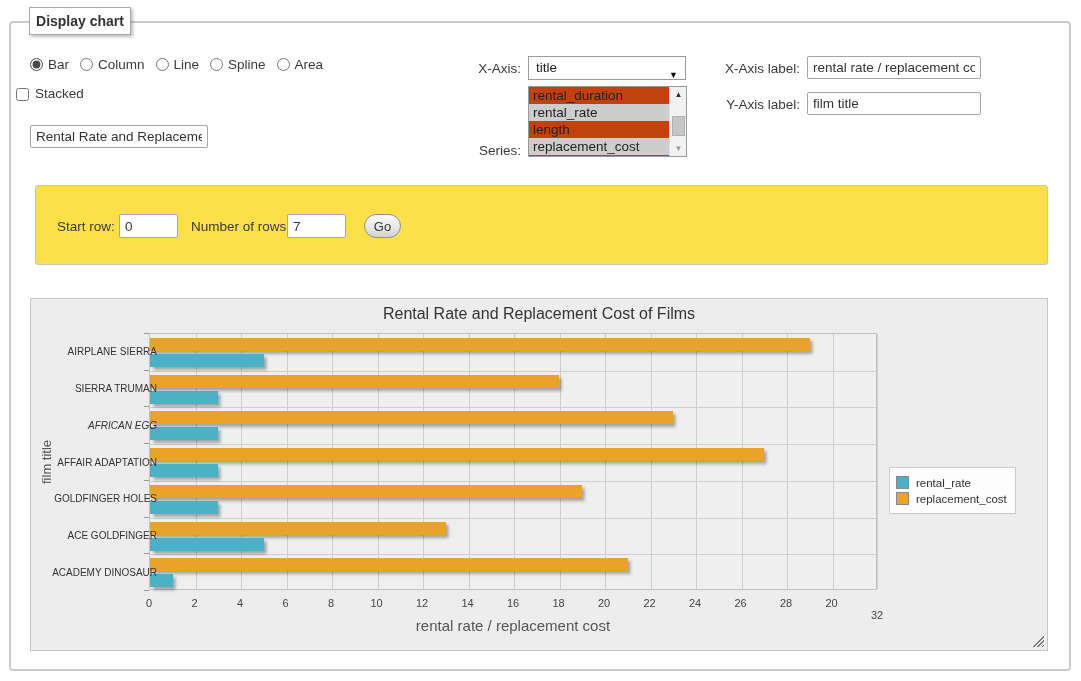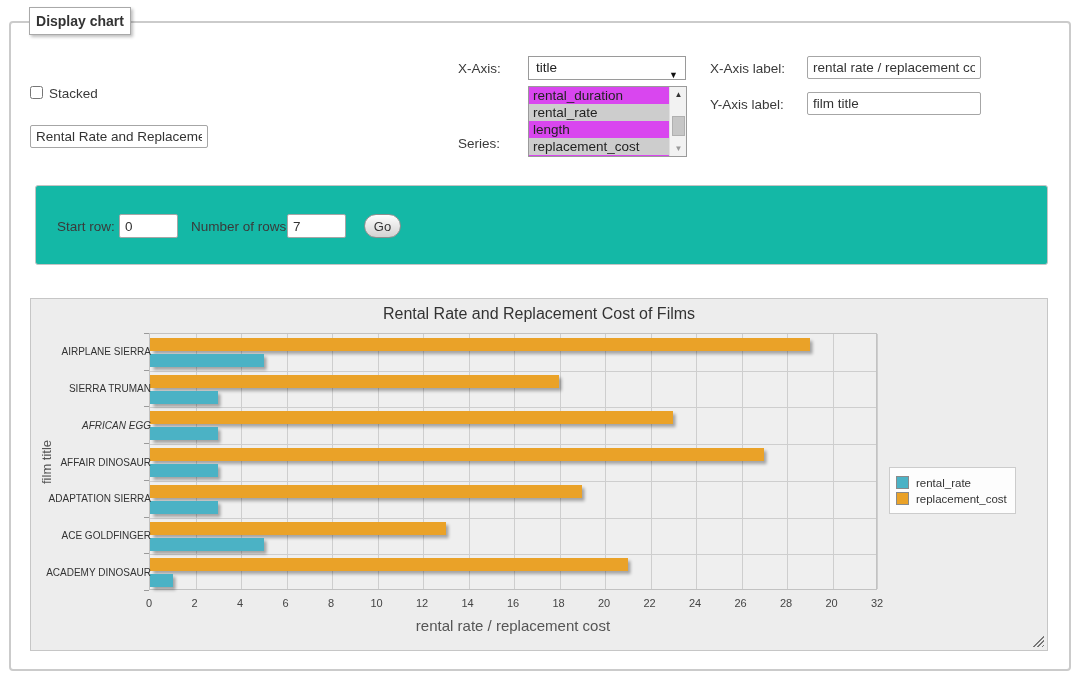--- a/index.html
+++ b/index.html
@@ -7,109 +7,131 @@
   #app { position:relative; width:1081px; height:681px; background:#fff; overflow:hidden; }
 
   
   .fieldset { position:absolute; left:9px; top:21px; width:1062px; height:650px;
               border:2px solid #cbcbcb; border-radius:4px; background:#fff; }
   .fieldset-legend { position:absolute; left:29px; top:7px; width:102px; height:28px;
               background:#fff; border:1px solid #a9a9a9; box-shadow:2px 2px 3px rgba(0,0,0,.25);
               font-size:14px; font-weight:bold; color:#333; text-align:center; line-height:26px; z-index:5; }
 
   .lbl { position:absolute; font-size:13.5px; color:#3a3a3a; }
-  .r { }
+  .r { text-align:right; }
 
   
   #chart-type-group { position:absolute; left:30px; top:55px; height:18px; display:flex; align-items:center; }
   #chart-type-group label { display:flex; align-items:center; margin-right:11px; font-size:13.5px; color:#3a3a3a; }
   #chart-type-group input, #stacked-row input { width:13px; height:13px; margin-right:5px; accent-color:#4a4a4a; }
-  #stacked-row { position:absolute; left:30px; top:86px; display:flex; align-items:flex-start; font-size:13.5px; color:#3a3a3a; }
+  #stacked-row { position:absolute; left:16px; top:86px; display:flex; align-items:flex-end; font-size:13.5px; color:#3a3a3a; }
   #stacked-row input { margin-right:6px; }
 
   input[type=text] { border:1px solid #a6a6a6; border-radius:2px; background:#fff;
                      font-family:"Liberation Sans", sans-serif; font-size:13.5px; color:#333; padding:2px 5px; }
 
   #title-input { position:absolute; left:30px; top:125px; width:178px; height:23px; }
 
   
   #xaxis-select { position:absolute; left:528px; top:56px; width:158px; height:24px; background:#fff;
                   border:1px solid #9a9a9a; font-size:13.5px; color:#222; line-height:22px; padding-left:7px; cursor:default; }
   #xaxis-select .arrow { position:absolute; right:7px; top:7px; font-size:9px; color:#111; }
 
   
   #series-list { position:absolute; left:528px; top:86px; width:159px; height:71px;
-                 background:#d946ef; border:1px solid #9a9a9a; overflow:hidden; }
+                 background:#c2410c; border:1px solid #9a9a9a; overflow:hidden; }
   .opt { height:17px; line-height:17px; font-size:13.5px; color:#222; padding-left:4px; width:141px;
          white-space:nowrap; overflow:hidden; }
   .opt.sel { background:#cdcdcd; }
   .sb { position:absolute; right:0; top:0; width:17px; height:69px; background:#f2f2f2; border-left:1px solid #e0e0e0; }
   .sb-btn { position:absolute; left:0; width:17px; height:15px; background:#f2f2f2; text-align:center; font-size:8px; line-height:15px; }
   .sb-up { top:0; color:#333; }
   .sb-dn { bottom:0; color:#999; }
   .sb-thumb { position:absolute; left:2px; top:29px; width:13px; height:20px; background:#c6c6c6; border:1px solid #b0b0b0; }
 
   #xlabel-input { position:absolute; left:807px; top:56px; width:174px; height:23px; }
   #ylabel-input { position:absolute; left:807px; top:92px; width:174px; height:23px; }
 
   
   #row-panel { position:absolute; left:35px; top:185px; width:1013px; height:80px;
-               background:#14b8a6; border:1px solid #c4c4c4; border-radius:3px; }
+               background:#fde047; border:1px solid #c4c4c4; border-radius:3px; }
   #start-row-input { position:absolute; left:83px; top:28px; width:59px; height:24px; }
   #num-rows-input  { position:absolute; left:251px; top:28px; width:59px; height:24px; }
   #go-button { position:absolute; left:328px; top:28px; width:37px; height:24px; border:1px solid #8f8f8f;
                border-radius:12px; background:linear-gradient(#fefefe,#d2d2d2); font-size:13px; color:#333;
                font-family:"Liberation Sans", sans-serif; cursor:pointer; }
 
   
   #chart-box { position:absolute; left:30px; top:298px; width:1018px; height:353px;
                background:#ededed; border:1px solid #c6c6c6; }
   #chart-title { position:absolute; left:0; top:6px; width:100%; text-align:center;
                  font-size:16px; color:#333; }
   #plot { position:absolute; left:118px; top:34px; width:728px; height:257px;
           background:#efefef; border:1px solid #c2c2c2; }
   .vgrid { position:absolute; top:0; width:1px; height:100%; background:#cecece; }
   .hgrid { position:absolute; left:0; width:100%; height:1px; background:#cecece; }
   .bar { position:absolute; left:0; height:13px; box-shadow:2.5px 3px 3px rgba(0,0,0,.32); }
-  .cat-label { position:absolute; left:10px; width:110px; text-align:right; font-size:10px; color:#333; }
+  .cat-label { position:absolute; left:16px; width:110px; text-align:right; font-size:10px; color:#333; }
   .ytick { position:absolute; left:113px; width:5px; height:1px; background:#9a9a9a; }
   .xtick-label { position:absolute; width:40px; text-align:center; font-size:11px; color:#444; top:298px; }
   #x-axis-title { position:absolute; left:118px; top:318px; width:728px; text-align:center; font-size:15px; color:#555; }
   #y-axis-title { position:absolute; left:8px; top:34px; height:257px; width:18px;
                   writing-mode:vertical-rl; transform:rotate(180deg); text-align:center; font-size:13px; color:#555; }
   #chart-legend { position:absolute; left:858px; top:168px; background:#fdfdfd; border:1px solid #ccc; padding:5px 8px 5px 6px; }
   .leg-row { display:flex; align-items:center; margin:3px 0; }
   .leg-swatch { width:13px; height:13px; border:1px solid #8a8a8a; margin-right:7px; }
   .leg-label { font-size:11.5px; color:#333; white-space:nowrap; }
   #resize-handle { position:absolute; right:3px; bottom:3px; width:12px; height:12px;
                    background:repeating-linear-gradient(135deg, #777 0 1px, transparent 1px 3px);
                    clip-path:polygon(100% 0, 100% 100%, 0 100%); cursor:se-resize; }
 </style>
 </head>
 <body>
 
 <div id="app">
   <div class="fieldset"></div>
   <div class="fieldset-legend">Display chart</div>
 
+  <div id="chart-type-group">
+      <label>
+        <input type="radio" name="charttype" checked="" style="">
+        <span>Bar</span>
+      </label>
+      <label>
+        <input type="radio" name="charttype" style="">
+        <span>Column</span>
+      </label>
+      <label>
+        <input type="radio" name="charttype" style="">
+        <span>Line</span>
+      </label>
+      <label>
+        <input type="radio" name="charttype" style="">
+        <span>Spline</span>
+      </label>
+      <label>
+        <input type="radio" name="charttype" style="">
+        <span>Area</span>
+      </label>
+    </div>
 
   <label id="stacked-row">
     <input type="checkbox" style="">
     <span>Stacked</span>
   </label>
 
   <input type="text" id="title-input" value="Rental Rate and Replacement Cost of Films" style="">
 
   <div class="lbl r" style="left:458px; top:61px; width:63px;">X-Axis:</div>
   <div id="xaxis-select">
     <span>title</span>
     <span class="arrow">▼</span>
   </div>
 
-  <div class="lbl r" style="left:458px; top:136px; width:63px;">Series:</div>
+  <div class="lbl r" style="left:458px; top:143px; width:63px;">Series:</div>
   <div id="series-list">
     <div id="series-options">
         <div class="opt">rental_duration</div>
         <div class="opt sel">rental_rate</div>
         <div class="opt">length</div>
         <div class="opt sel">replacement_cost</div>
       </div>
     <div class="sb">
       <div class="sb-btn sb-up">▲</div>
       <div class="sb-thumb"></div>
@@ -168,22 +190,22 @@
         <div class="bar" style="top: 167px; width: 68px; background: rgb(75, 178, 197);"></div>
         <div class="bar" style="top: 188px; width: 295.5px; background: rgb(234, 162, 40);"></div>
         <div class="bar" style="top: 204px; width: 113.5px; background: rgb(75, 178, 197);"></div>
         <div class="bar" style="top: 224px; width: 477.5px; background: rgb(234, 162, 40);"></div>
         <div class="bar" style="top: 240px; width: 22.5px; background: rgb(75, 178, 197);"></div>
       </div>
     <div id="cat-labels">
         <div class="cat-label" style="top: 47px;">AIRPLANE SIERRA</div>
         <div class="cat-label" style="top: 84px;">SIERRA TRUMAN</div>
         <div class="cat-label" style="top: 121px; font-style: italic;">AFRICAN EGG</div>
-        <div class="cat-label" style="top: 158px;">AFFAIR DINOSAUR</div>
-        <div class="cat-label" style="top: 194px;">ADAPTATION SIERRA</div>
+        <div class="cat-label" style="top: 158px;">AFFAIR ADAPTATION</div>
+        <div class="cat-label" style="top: 194px;">GOLDFINGER HOLES</div>
         <div class="cat-label" style="top: 231px;">ACE GOLDFINGER</div>
         <div class="cat-label" style="top: 268px;">ACADEMY DINOSAUR</div>
         <div class="ytick" style="top: 34px;"></div>
         <div class="ytick" style="top: 71px;"></div>
         <div class="ytick" style="top: 107px;"></div>
         <div class="ytick" style="top: 144px;"></div>
         <div class="ytick" style="top: 181px;"></div>
         <div class="ytick" style="top: 218px;"></div>
         <div class="ytick" style="top: 254px;"></div>
         <div class="ytick" style="top: 291px;"></div>
@@ -198,21 +220,21 @@
         <div class="xtick-label" style="left: 371px;">12</div>
         <div class="xtick-label" style="left: 416.5px;">14</div>
         <div class="xtick-label" style="left: 462px;">16</div>
         <div class="xtick-label" style="left: 507.5px;">18</div>
         <div class="xtick-label" style="left: 553px;">20</div>
         <div class="xtick-label" style="left: 598.5px;">22</div>
         <div class="xtick-label" style="left: 644px;">24</div>
         <div class="xtick-label" style="left: 689.5px;">26</div>
         <div class="xtick-label" style="left: 735px;">28</div>
         <div class="xtick-label" style="left: 780.5px;">20</div>
-        <div class="xtick-label" style="left: 826px;">32</div>
+        <div class="xtick-label" style="left: 826px; margin-top: 12px;">32</div>
       </div>
     <div id="x-axis-title">rental rate / replacement cost</div>
     <div id="chart-legend">
         <div class="leg-row">
           <div class="leg-swatch" style="background: rgb(75, 178, 197);"></div>
           <div class="leg-label">rental_rate</div>
         </div>
         <div class="leg-row">
           <div class="leg-swatch" style="background: rgb(234, 162, 40);"></div>
           <div class="leg-label">replacement_cost</div>

